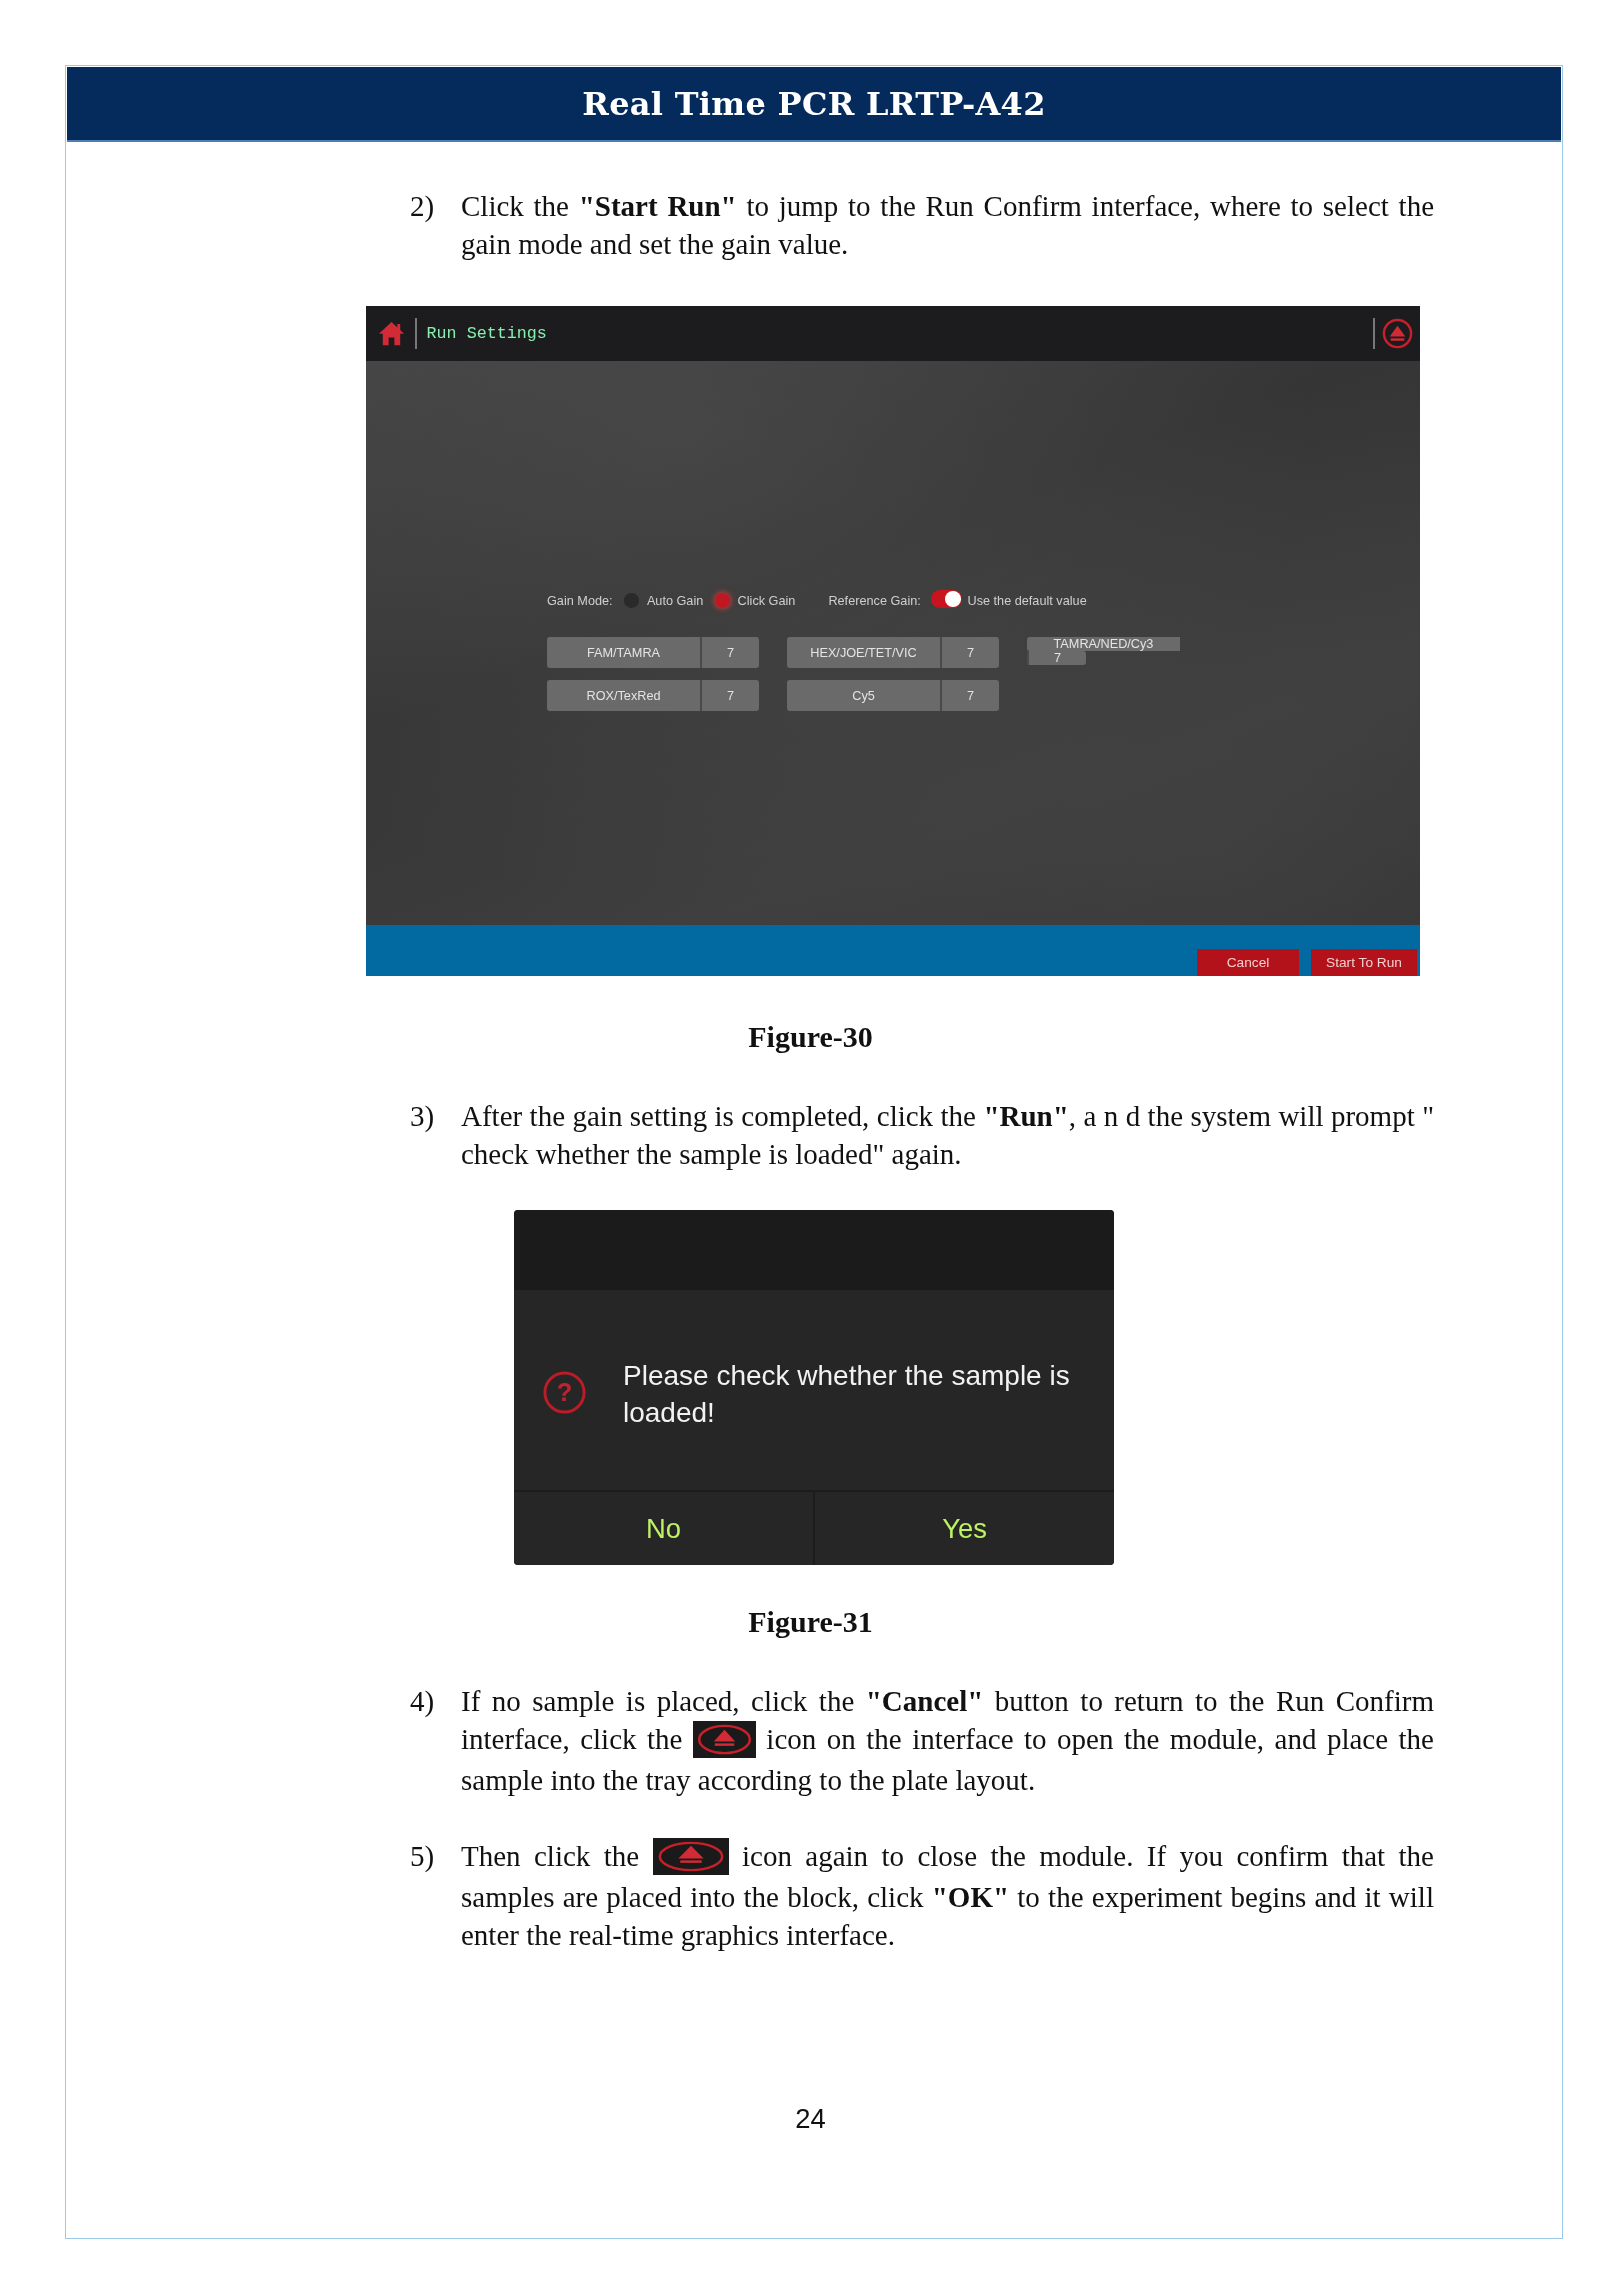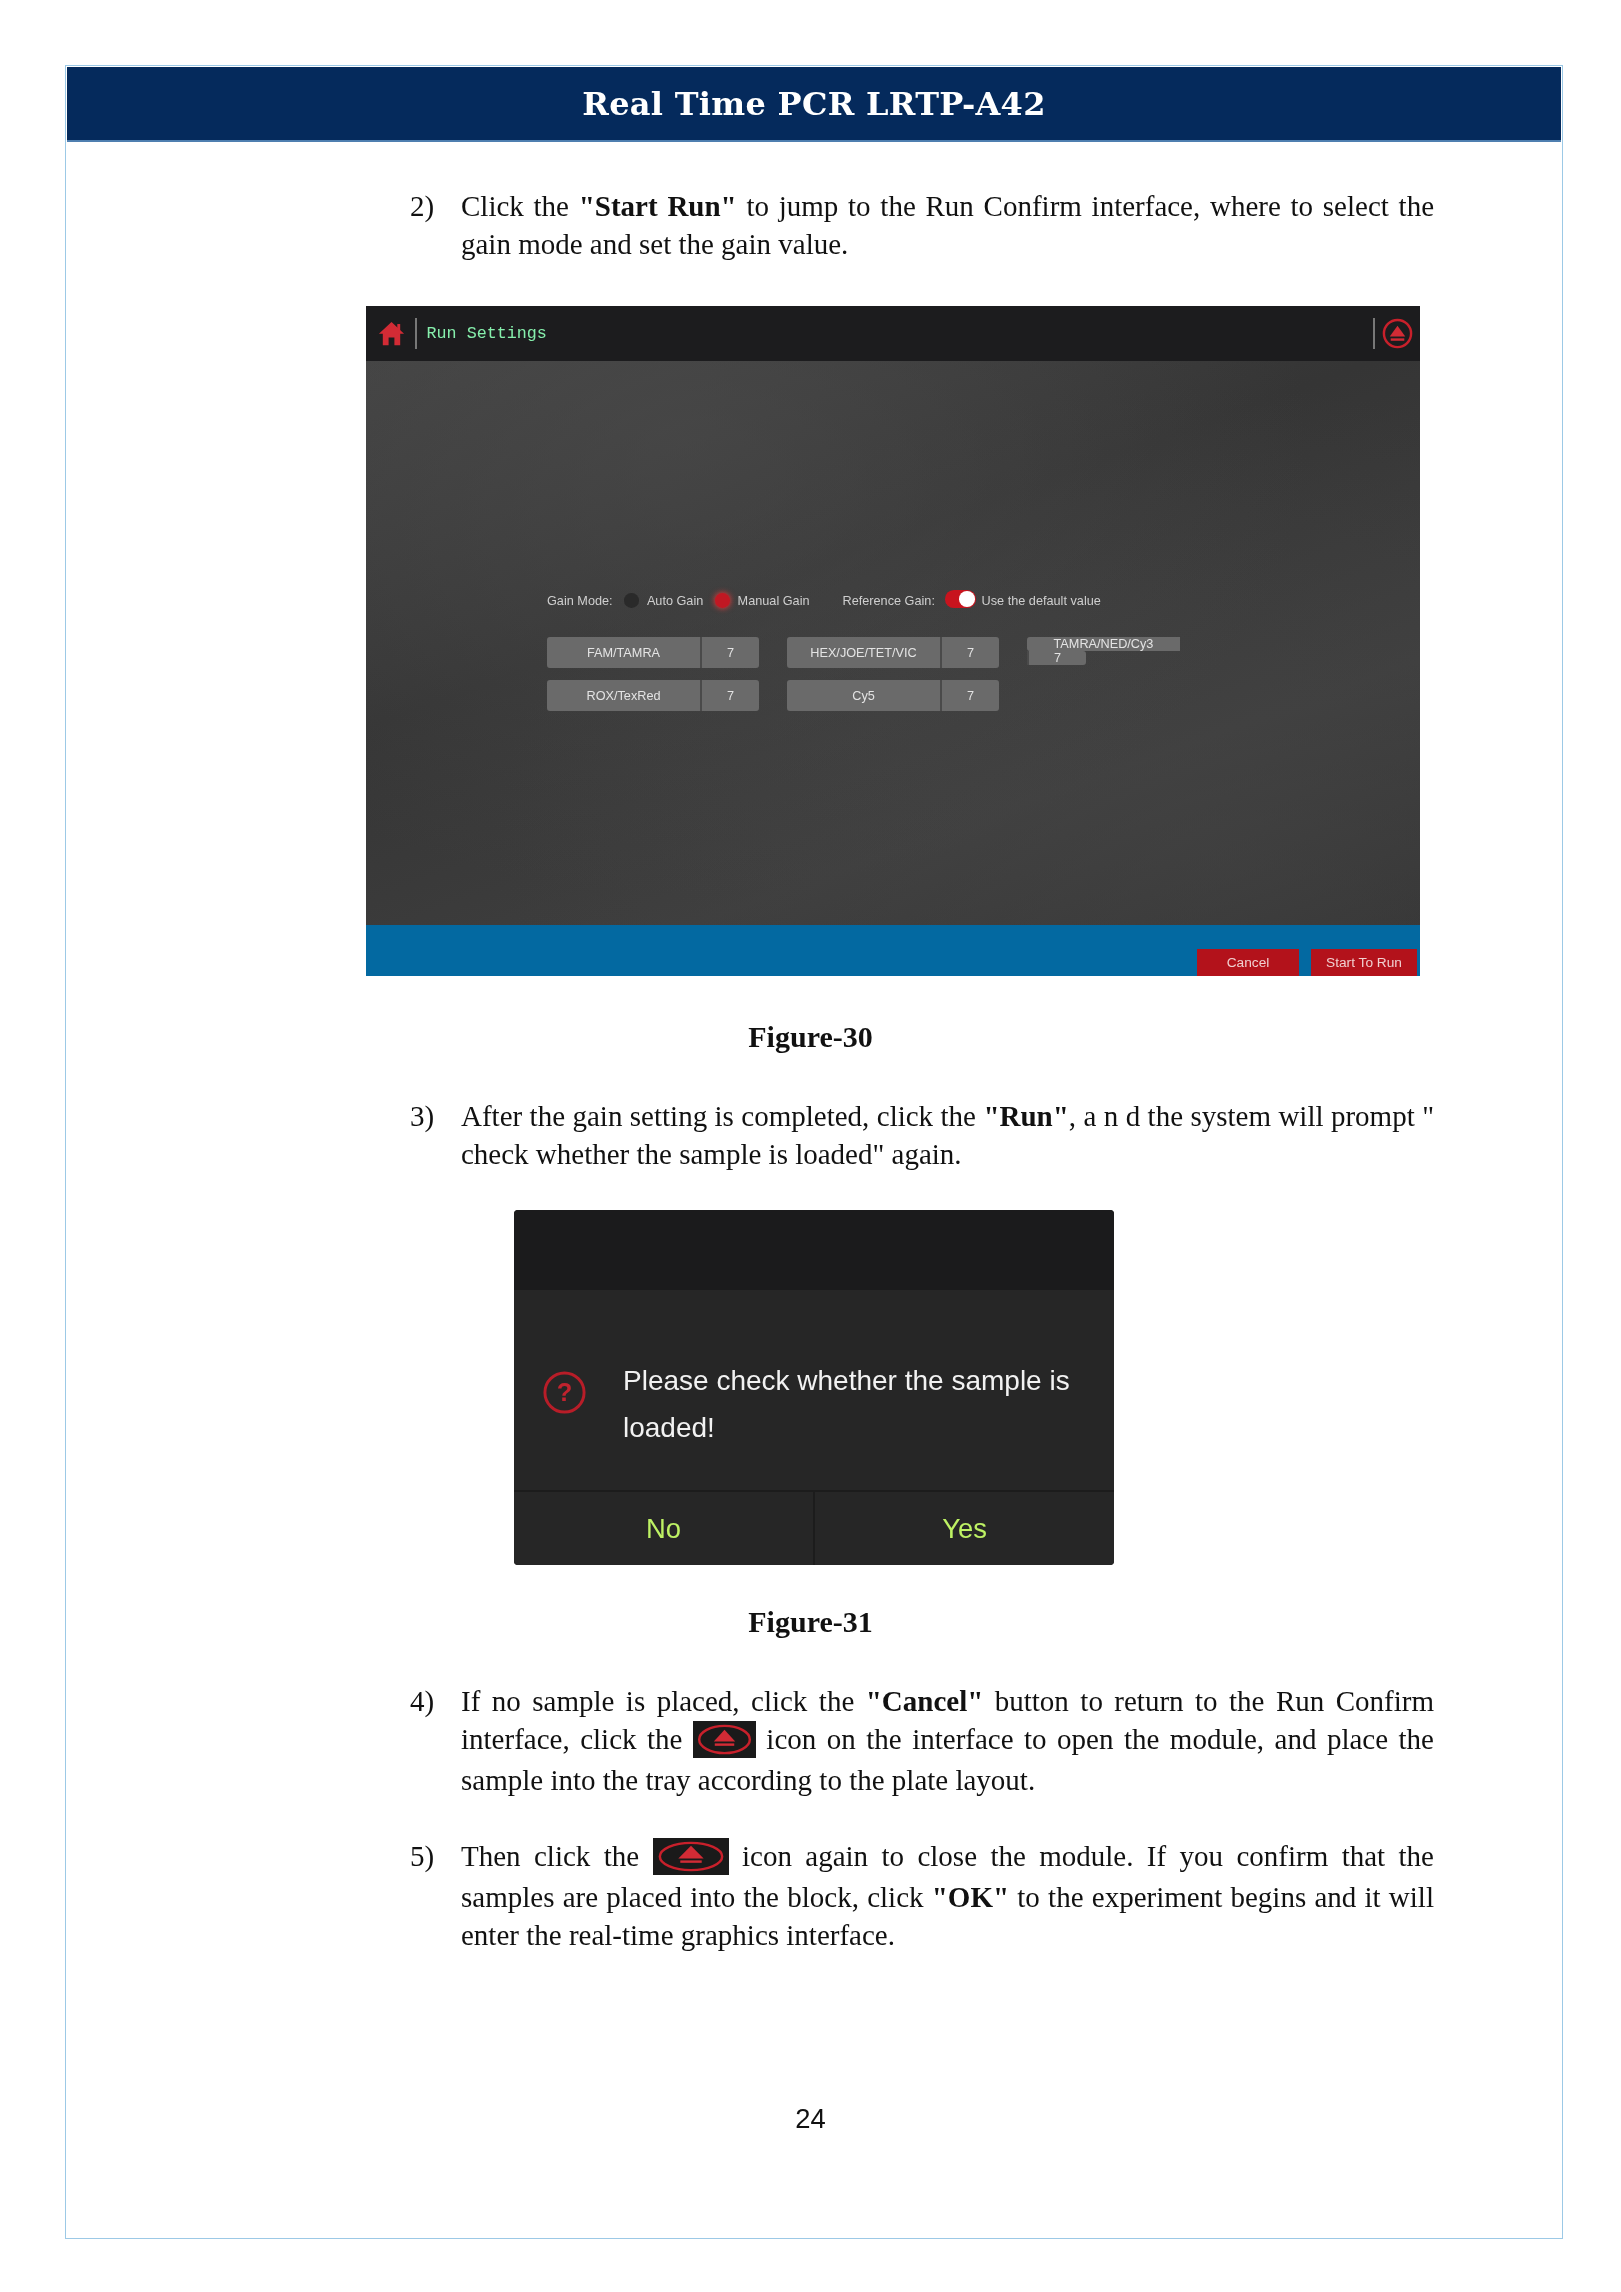--- a/index.html
+++ b/index.html
@@ -37,21 +37,21 @@
   .chan { position:absolute; height:31px; display:flex; }
   .chan .name { background:#6a6a6a; color:#e4e4e4; font-size:12.7px; display:flex; align-items:center; justify-content:center; border-radius:2.9px 0 0 2.9px; width:153px; }
   .chan .val { background:#6a6a6a; color:#e4e4e4; font-size:12.7px; display:flex; align-items:center; justify-content:center; border-left:2px solid #4a4a4a; border-radius:0 2.9px 2.9px 0; width:57px; }
   .fig30 .bottombar { position:absolute; left:0; bottom:0; width:100%; height:51px; background:#0369a1; }
   .fig30 .btn { position:absolute; bottom:0; height:27.4px; background:#b3121b; color:#f0d0d0; font-size:13.7px; display:flex; align-items:center; justify-content:center; }
 
   
   .fig31 { position:absolute; left:514px; top:1210px; width:600px; height:355px; background:#262626; overflow:hidden; font-family:"Liberation Sans", sans-serif; border-radius:3.9px; }
   .fig31 .dtop { position:absolute; left:0; top:0; width:100%; height:80px; background:#1b1b1c; }
   .fig31 .qicon { position:absolute; left:27.4px; top:159px; width:47px; height:47px; }
-  .fig31 .msg { position:absolute; left:109px; top:147px; width:461px; color:#f2f2f2; font-size:28px; line-height:47px; }
+  .fig31 .msg { position:absolute; left:109px; top:147px; width:461px; color:#f2f2f2; font-size:28px; line-height:37px; }
   .fig31 .btnrow { position:absolute; left:0; top:280px; width:100%; height:74px; border-top:2px solid #1c1c1c; display:flex; }
   .fig31 .dbtn { flex:1; display:flex; align-items:center; justify-content:center; color:#bef264; font-size:27.4px; background:#262626; }
   .fig31 .dbtn + .dbtn { border-left:2px solid #1c1c1c; }
 
   .inline-icon { display:inline-block; vertical-align:middle; background:#1a1a1a; position:relative; top:-2.9px; }
 </style>
 </head>
 <body>
 
 <div class="frame"></div>
@@ -84,21 +84,21 @@
           <rect x="10" y="22" width="14" height="2.5" fill="#d22b35"></rect>
         </svg>
     </div>
   </div>
 
   <div class="controls">
     <span>Gain Mode:</span>
     <span class="radio"></span>
     <span>Auto Gain</span>
     <span class="radio on"></span>
-    <span>Manual Gain</span>
+    <span>Click Gain</span>
     <span style="width:33px;display:inline-block"></span>
     <span>Reference Gain:</span>
     <span class="toggle"></span>
     <span>Use the default value</span>
   </div>
 
   <div class="grid">
     <div class="chan" style="left:0;top:0;">
       <div class="name">FAM/TAMRA</div>
       <div class="val">7</div>

